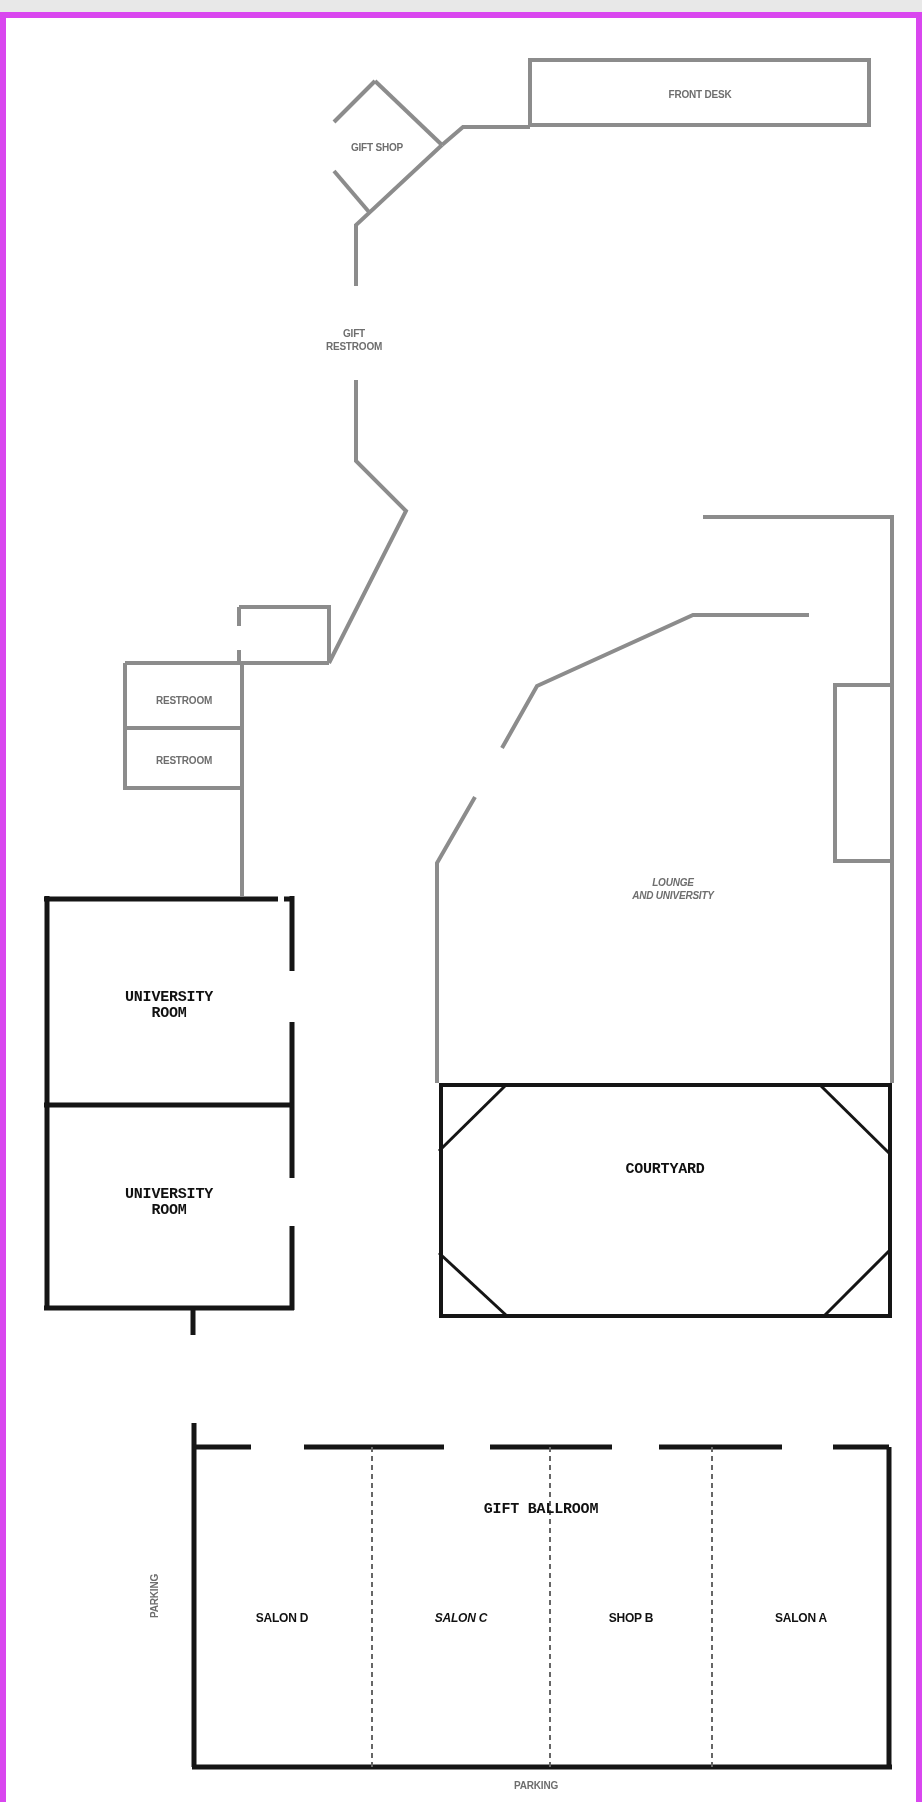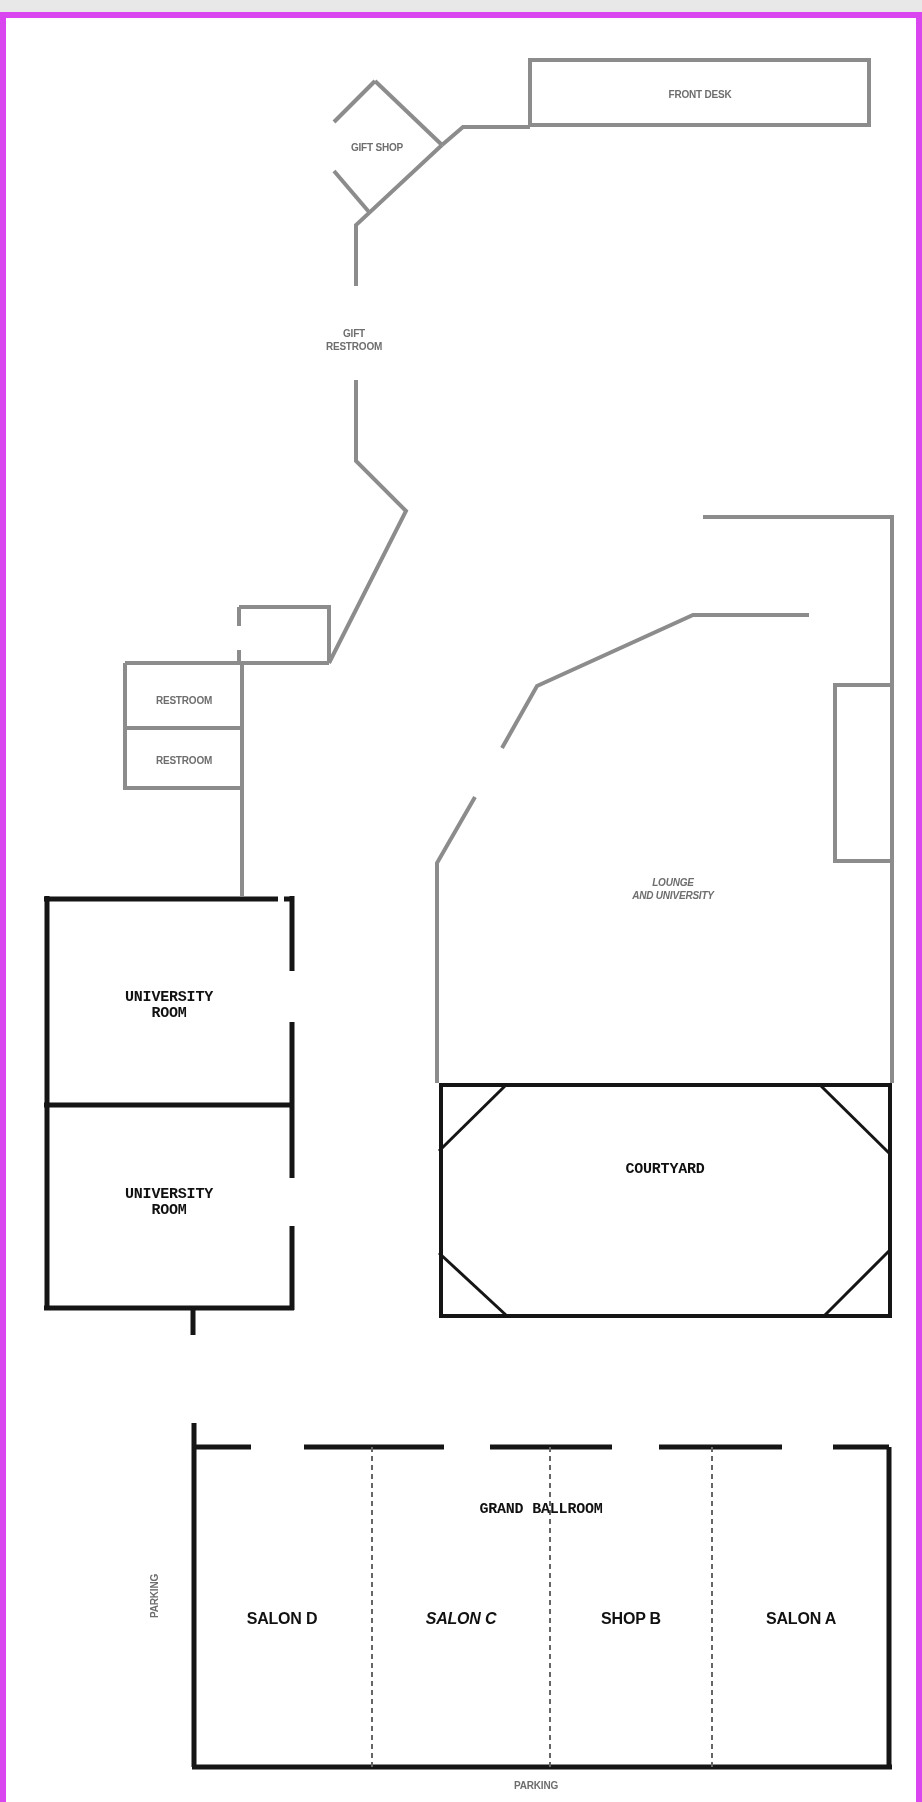--- a/index.html
+++ b/index.html
@@ -20,21 +20,21 @@
     white-space:nowrap;
     text-align:center;
     font-weight:bold;
     letter-spacing:-0.2px;
     line-height:13px;
     font-size:10px;
     color:#6e6e6e;
   }
   .lbl.black{color:#111111;}
   .lbl.room{font-size:15px;line-height:16px;font-family:Liberation Mono, monospace;}
-  .lbl.salon{font-size:16px;}
+  .lbl.salon{font-size:12px;}
   .lbl.rot{transform:translate(-50%,-50%) rotate(-90deg);}
 </style>
 </head>
 <body>
 
 <div id="stage">
 
   <svg class="plan" viewBox="0 0 922 1802" aria-hidden="true">
 
     <g stroke="#8c8c8c" stroke-width="4" fill="none">
@@ -119,21 +119,21 @@
     <div>ROOM</div>
   </div>
 
   <div class="lbl black room" style="left:163px;top:1185px;">
     <div>UNIVERSITY</div>
     <div>ROOM</div>
   </div>
 
   <div class="lbl black room" style="left:659px;top:1152px;">COURTYARD</div>
 
-  <div class="lbl black room" style="left:535px;top:1492px;">GRAND BALLROOM</div>
+  <div class="lbl black room" style="left:535px;top:1492px;">GIFT BALLROOM</div>
 
   <div class="lbl black salon" style="left:276px;top:1600px;">SALON D</div>
   <div class="lbl black salon" style="left:455px;top:1600px;font-style:italic;">SALON C</div>
   <div class="lbl black salon" style="left:625px;top:1600px;">SHOP B</div>
   <div class="lbl black salon" style="left:795px;top:1600px;">SALON A</div>
 
   <div class="lbl rot" style="left:148px;top:1578px;">PARKING</div>
   <div class="lbl" style="left:530px;top:1767px;">PARKING</div>
 
 </div>

